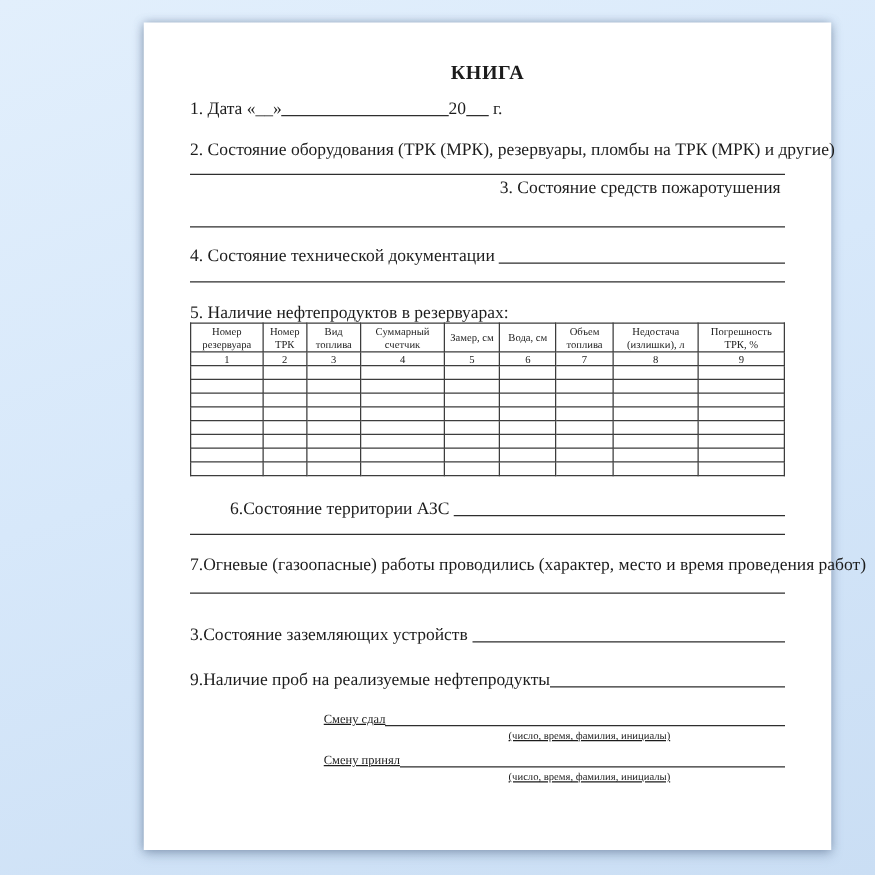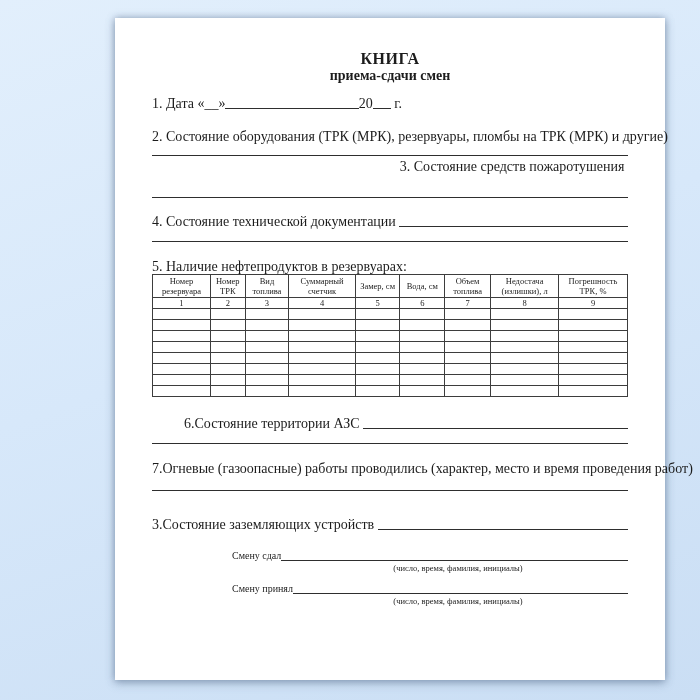--- a/index.html
+++ b/index.html
@@ -47,33 +47,32 @@
     padding:1px 2px;
   }
   table.res tr.num-row td{ height:9px; padding:0 2px; }
   table.res tbody tr.empty td{ height:10px; padding:0; }
   .f6{ margin-top:20px;margin-left:32px; }
   .line6{ margin-top:13px; }
   .f7{ margin-top:18px;gap:47px; }
   .line7{ margin-top:15px; }
   .f8{ margin-top:27px; }
   .f9{ margin-top:23px; }
-  .sig-block{ margin-left:80px; margin-top:18px; }
+  .sig-block{ margin-left:107px; margin-top:18px;text-decoration:underline; }
   .sig-block.second{ margin-top:9px; }
   .sig-row{ display:flex; align-items:flex-end; font-size:10px; line-height:13px; white-space:pre; }
   .sig-caption{ font-size:8.5px; line-height:10px; text-align:center; padding-left:56px; margin-top:1px; }
 </style>
 </head>
 <body>
 
 <div class="paper">
 
   <div class="title">
     <div class="title-main">КНИГА</div>
-    <div class="title-sub">приема-сдачи смен</div>
   </div>
 
   <div class="field-row f1">
     <span class="label">1. Дата «__»</span>
     <span class="blank"></span>
     <span class="label">20</span>
     <span class="blank-short"></span>
     <span class="label"> г.</span>
   </div>
 
@@ -237,20 +236,24 @@
     <span class="label">7.Огневые (газоопасные) работы проводились (характер, место и время проведения работ)</span>
     <span class="blank"></span>
   </div>
   <div class="hr-line line7"></div>
 
   <div class="field-row f8">
     <span class="label">3.Состояние заземляющих устройств </span>
     <span class="blank"></span>
   </div>
 
+  <div class="field-row f9">
+    <span class="label">9.Наличие проб на реализуемые нефтепродукты</span>
+    <span class="blank"></span>
+  </div>
 
   <div class="sig-block">
     <div class="sig-row">
       <span class="label">Смену сдал</span>
       <span class="blank"></span>
     </div>
     <div class="sig-caption">(число, время, фамилия, инициалы)</div>
   </div>
 
   <div class="sig-block second">

